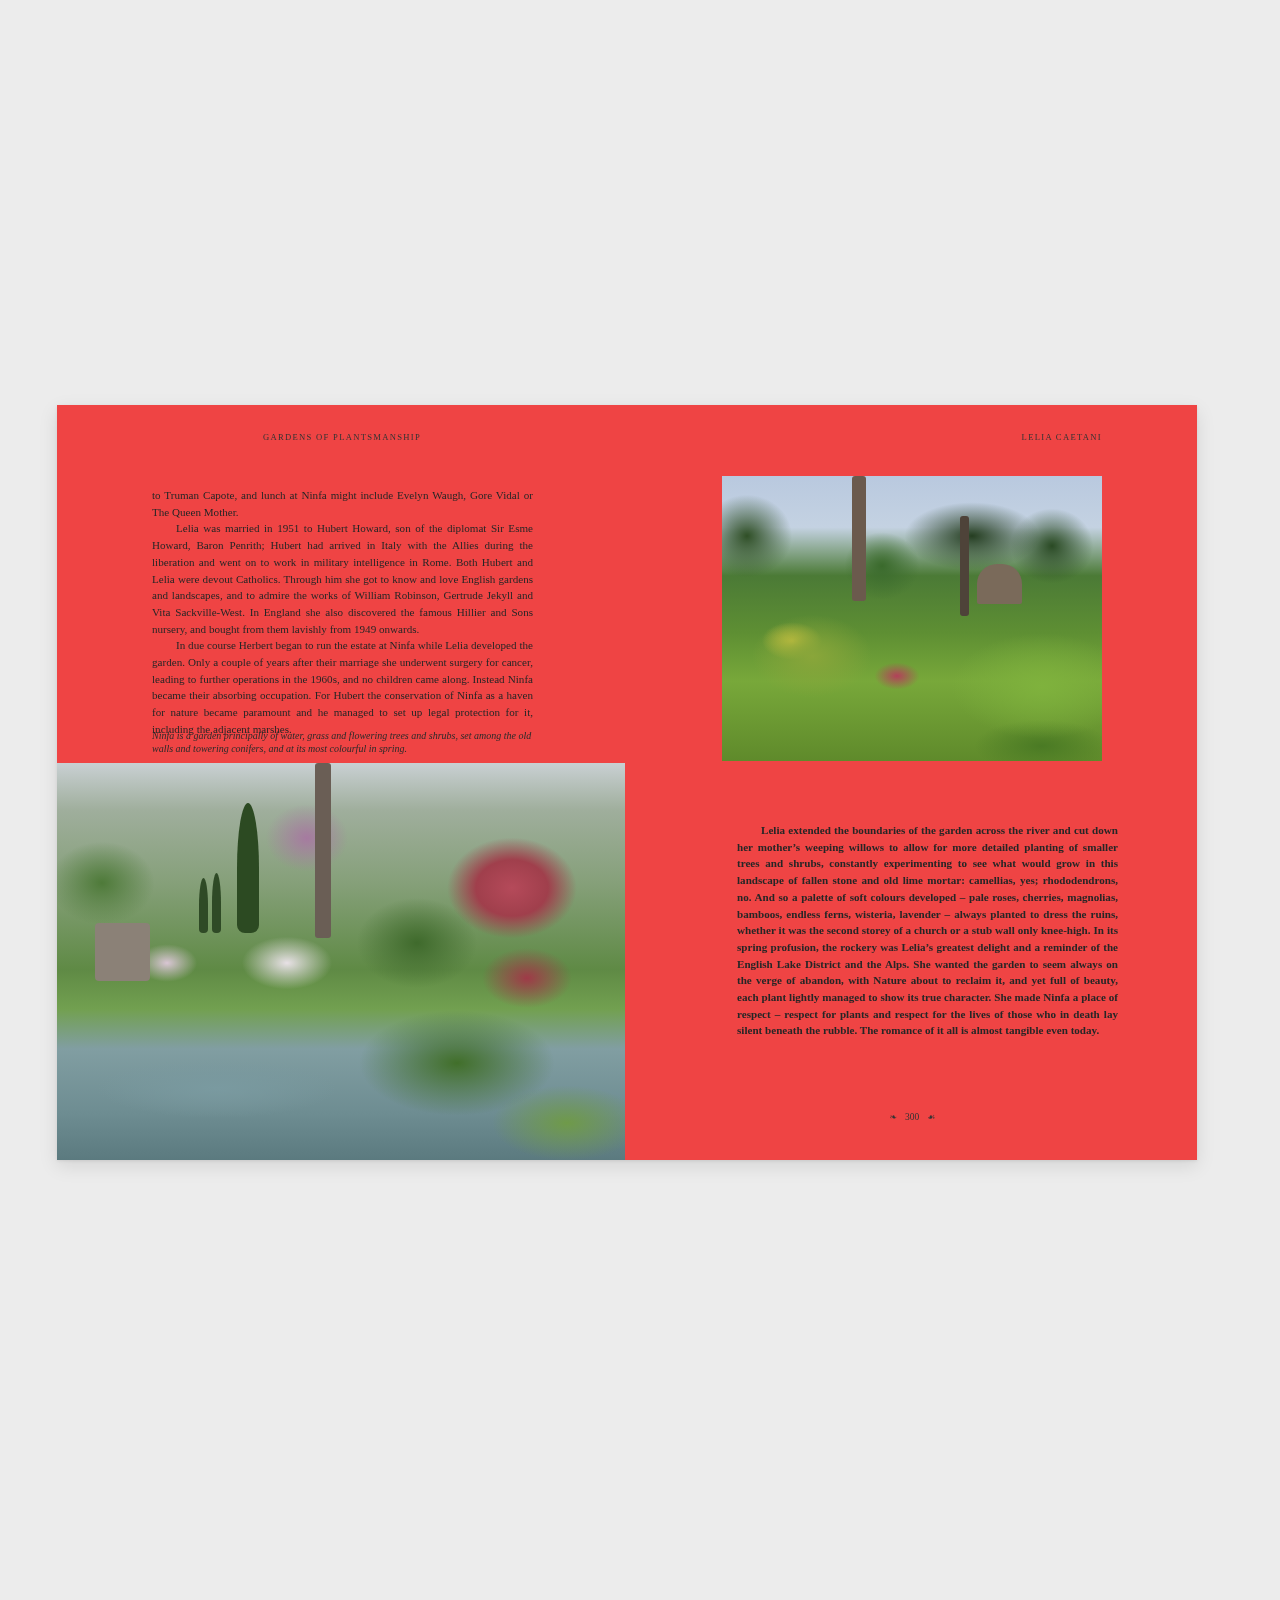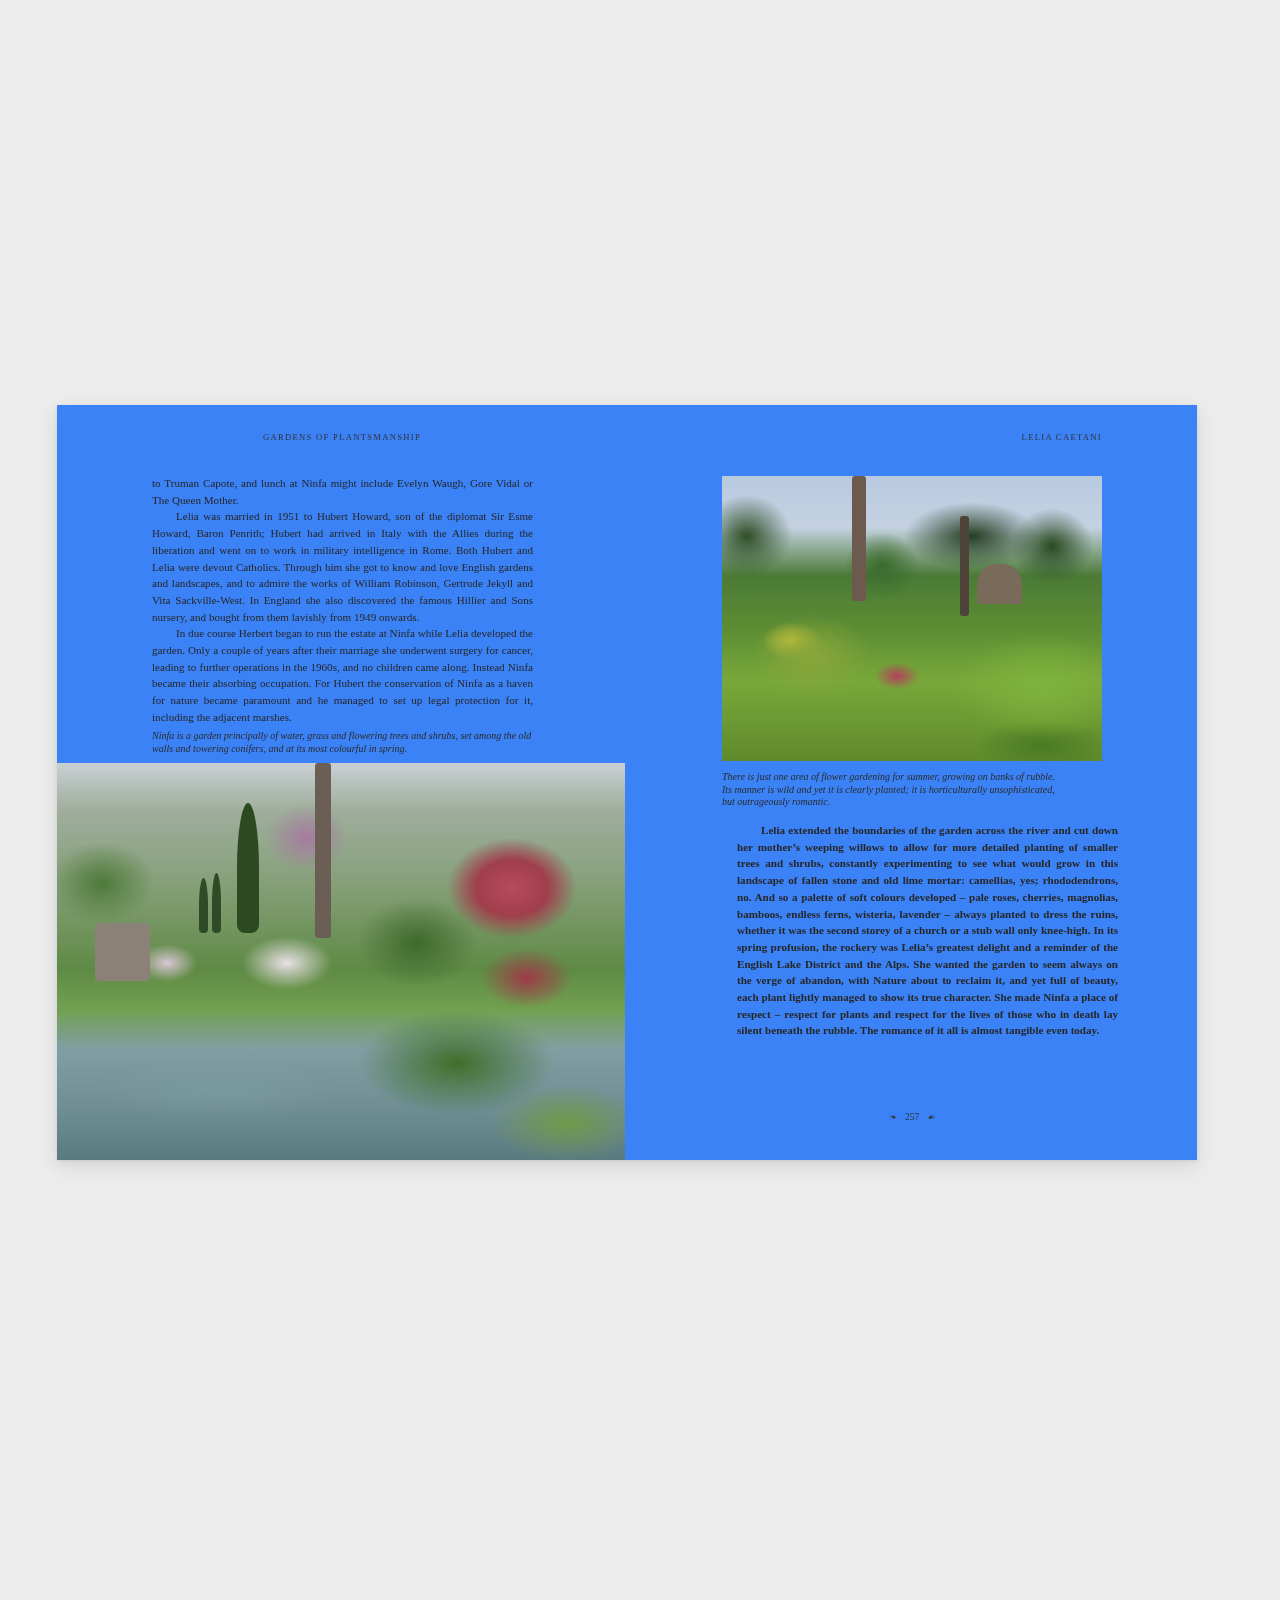--- a/index.html
+++ b/index.html
@@ -8,21 +8,21 @@
       background: #ececec;
       position: relative;
       overflow: hidden;
       font-family: "Liberation Serif", "DejaVu Serif", serif;
       color: #2a2a2a;
     }
     .spread {
       position: absolute;
       left: 57px; top: 405px;
       width: 1140px; height: 755px;
-      background: #3b82f6;
+      background: #ef4444;
       box-shadow: 0 6px 18px rgba(0,0,0,0.10), 0 1px 3px rgba(0,0,0,0.08);
     }
     .page { position: absolute; top: 0; height: 755px; }
     .page-left { left: 0; width: 570px; }
     .page-right { left: 570px; width: 570px; }
 
     .running-head {
       position: absolute; top: 27px;
       font-size: 8.6px; letter-spacing: 1.3px;
       text-transform: uppercase; color: #333;
@@ -32,21 +32,21 @@
     .page-right .running-head { left: 95px; width: 380px; text-align: right; }
 
     .body-text {
       position: absolute;
       font-size: 11.1px;
       line-height: 16.7px;
       text-align: justify;
       color: #262626;
     }
     .body-text p { margin: 0; text-indent: 24px; }
-    .body-text p.noindent { text-indent: 0; }
+    .body-text p.noindent { text-indent: 0; margin-top: 12px; }
 
     .left-text { left: 95px; top: 70px; width: 381px; }
     .right-text { left: 110px; top: 417px; width: 381px; font-weight: bold; }
 
     .caption {
       position: absolute;
       font-style: italic;
       font-size: 10px;
       line-height: 12.6px;
       color: #2a2a2a;
@@ -113,28 +113,27 @@
       <div class="trunk" style="left:180px; top:40px; width:22px; height:130px; background:#2c4a22; border-radius:50% 50% 8px 8px;"></div>
       <div class="trunk" style="left:142px; top:115px; width:9px; height:55px; background:#2f4a26; border-radius:50% 50% 4px 4px;"></div>
       <div class="trunk" style="left:155px; top:110px; width:9px; height:60px; background:#2f4a26; border-radius:50% 50% 4px 4px;"></div>
       <div class="trunk" style="left:38px; top:160px; width:55px; height:58px; background:#8b8177; border-radius:4px;"></div>
     </div>
   </div>
 
   <div class="page page-right">
     <div class="running-head">Lelia Caetani</div>
 
-    <div class="caption right-caption">There is just one area of flower gardening for summer, growing on banks of rubble. Its manner is wild and yet it is clearly planted; it is horticulturally unsophisticated, but outrageously romantic.</div>
 
     <div class="body-text right-text">
       <p>Lelia extended the boundaries of the garden across the river and cut down her mother’s weeping willows to allow for more detailed planting of smaller trees and shrubs, constantly experimenting to see what would grow in this landscape of fallen stone and old lime mortar: camellias, yes; rhododendrons, no. And so a palette of soft colours developed – pale roses, cherries, magnolias, bamboos, endless ferns, wisteria, lavender – always planted to dress the ruins, whether it was the second storey of a church or a stub wall only knee-high. In its spring profusion, the rockery was Lelia’s greatest delight and a reminder of the English Lake District and the Alps. She wanted the garden to seem always on the verge of abandon, with Nature about to reclaim it, and yet full of beauty, each plant lightly managed to show its true character. She made Ninfa a place of respect – respect for plants and respect for the lives of those who in death lay silent beneath the rubble. The romance of it all is almost tangible even today.</p>
     </div>
 
     <div class="folio">
-      <span class="orn">❧</span><span>257</span><span class="orn">☙</span>
+      <span class="orn">❧</span><span>300</span><span class="orn">☙</span>
     </div>
   </div>
 
   <div class="photo photo-right" title="Flower gardening on banks of rubble under umbrella pines">
     <div class="trunk" style="left:130px; top:0; width:14px; height:125px; background:#6b5a4d;"></div>
     <div class="trunk" style="left:238px; top:40px; width:9px; height:100px; background:#4e4339;"></div>
     <div class="trunk" style="left:255px; top:88px; width:45px; height:40px; background:#7a6a5a; border-radius:20px 20px 2px 2px;"></div>
   </div>
 
 </div>

